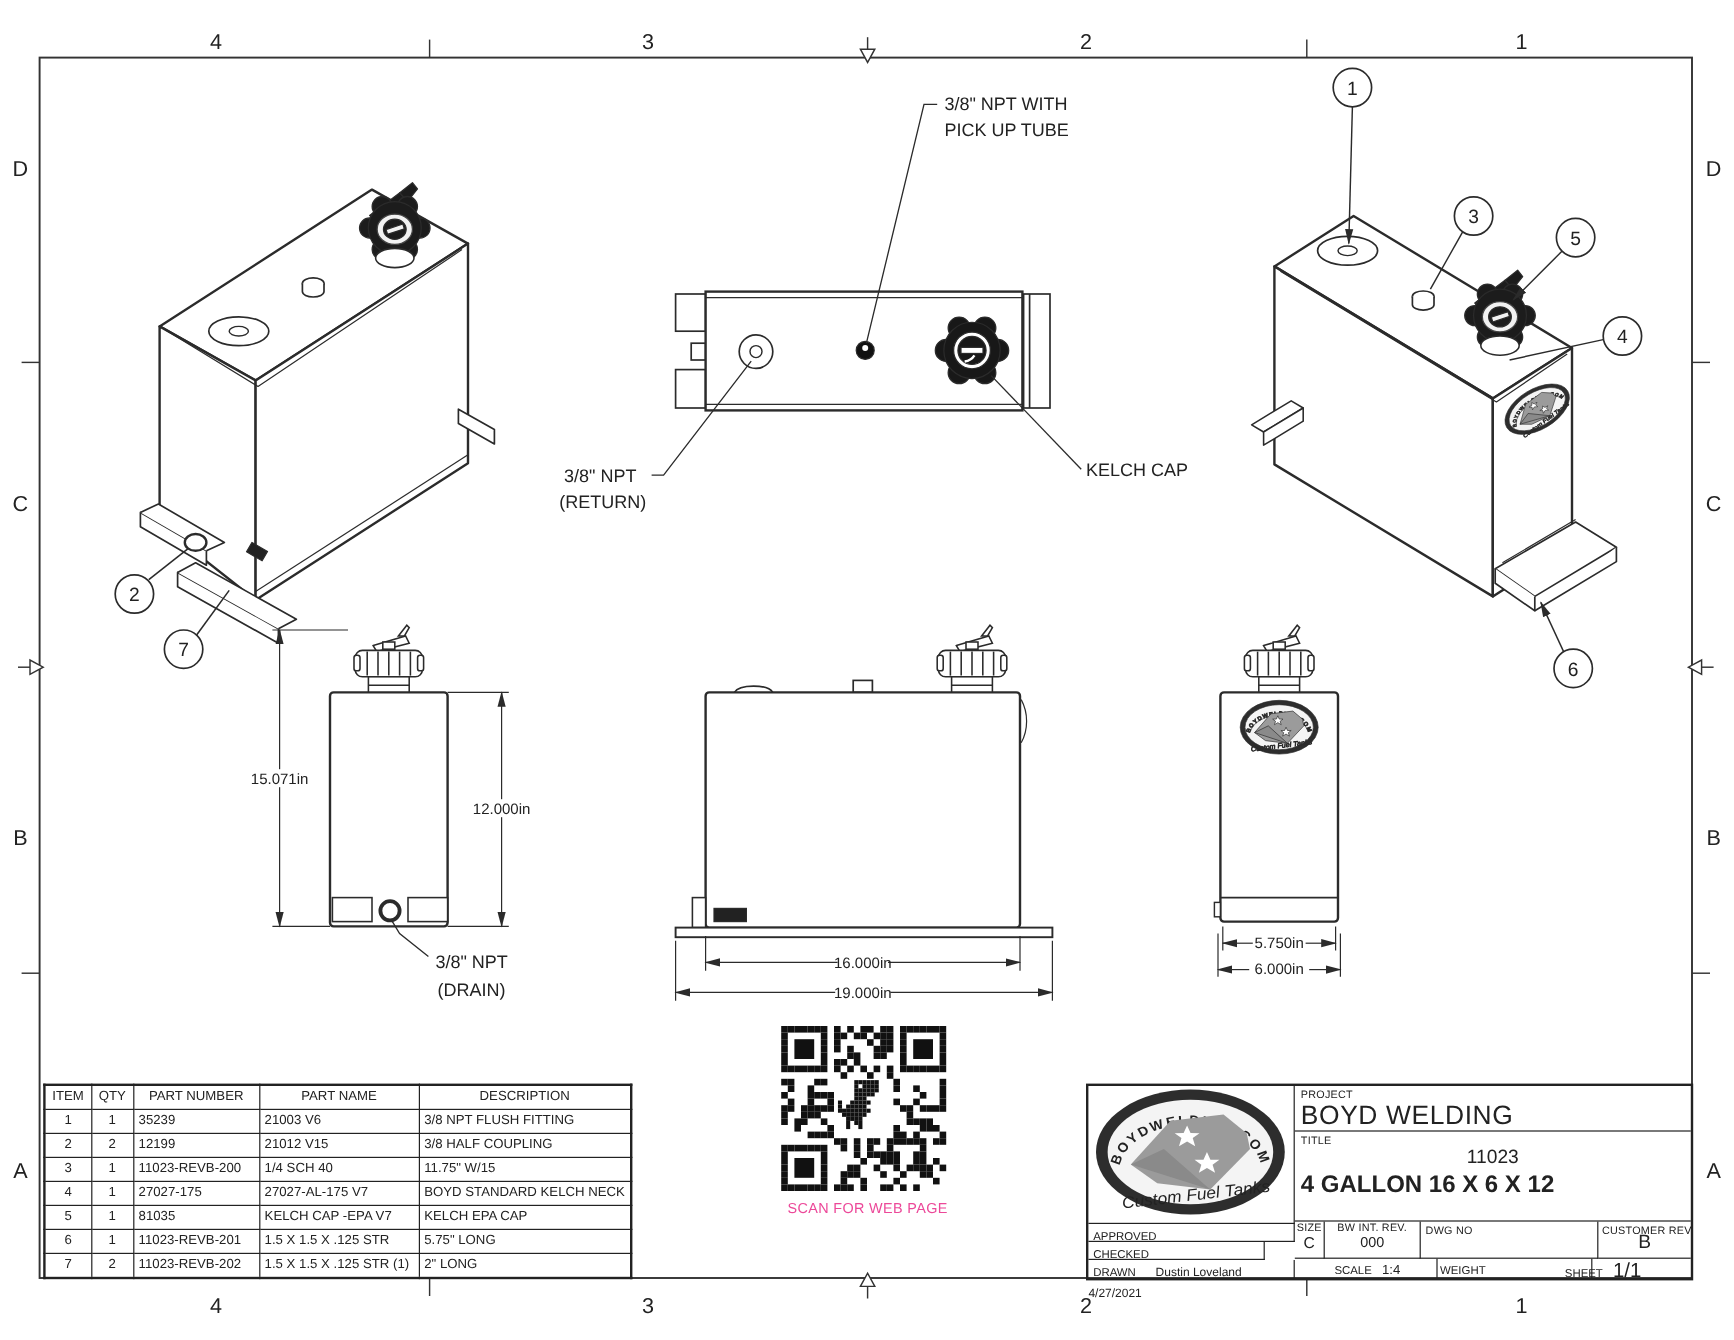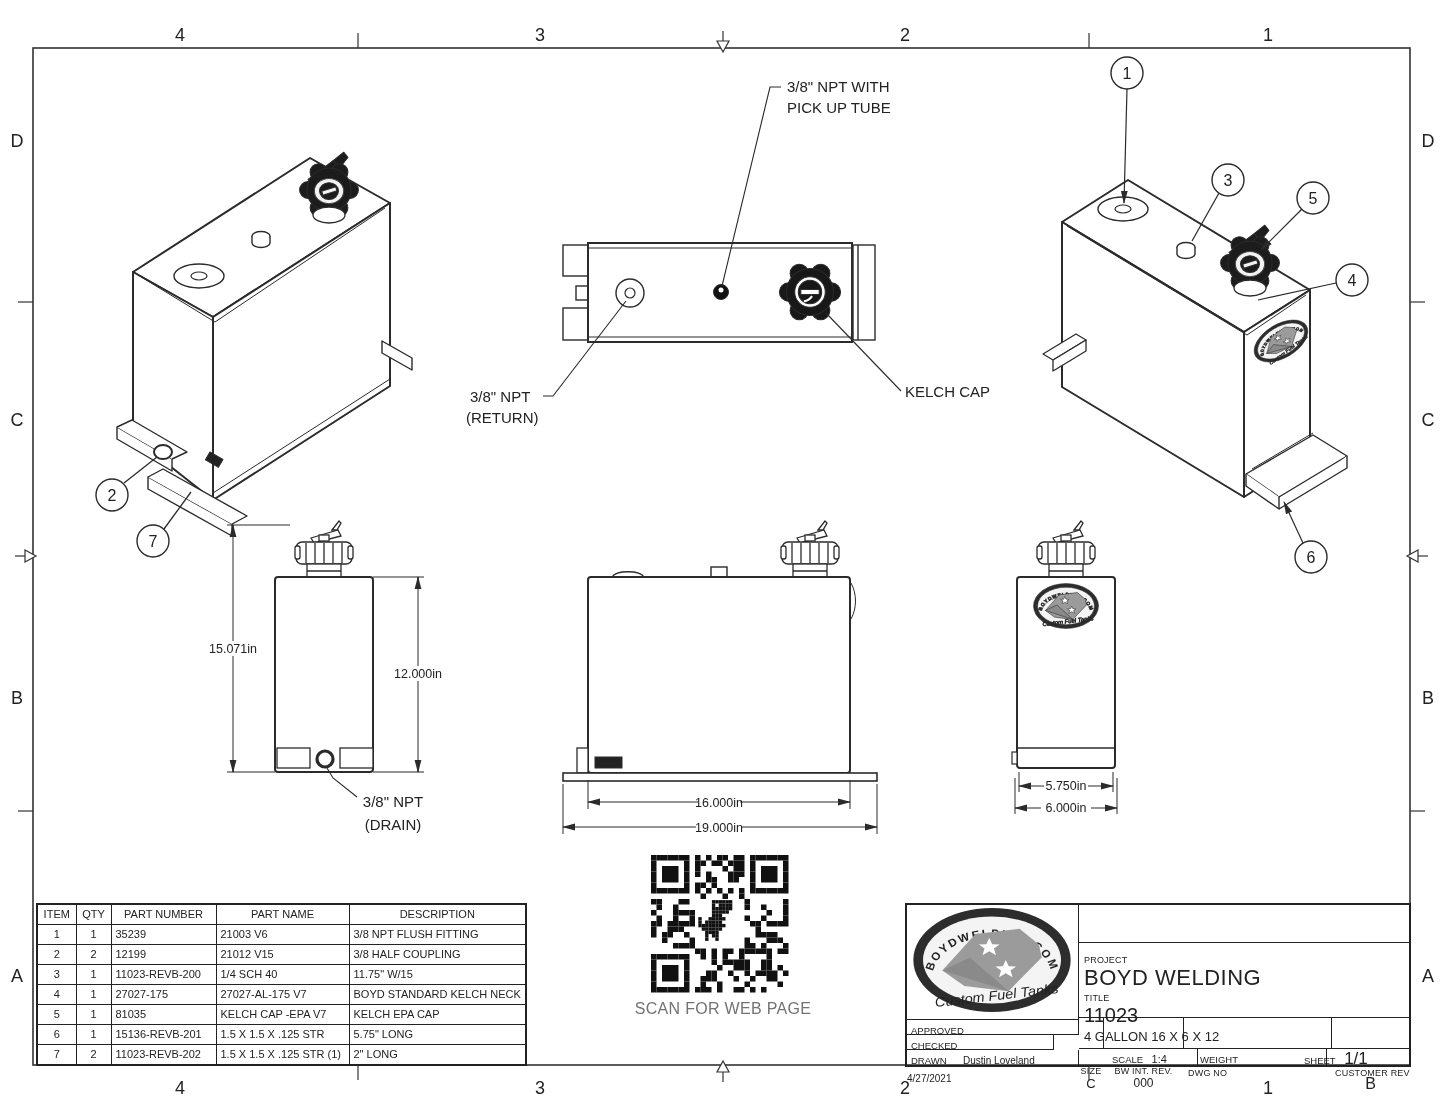--- a/index.html
+++ b/index.html
@@ -19,24 +19,24 @@
          font-weight:normal;height:18px;line-height:17px;}
   #parts .cap{ text-align:center;height:19px;}
   #parts .hd{ text-align:center;}
   #parts .c{ text-align:center;}
   #parts{border:2px solid #222;}
 
   
   #tblock{position:absolute;left:905px;top:903px;width:506px;height:164px;
           border:2px solid #222;box-sizing:border-box;}
   #tblock .cell{position:absolute;box-sizing:border-box;border-color:#222;}
-  .lbl{font-size:9px;letter-spacing:.2px;margin-top:48px;}
+  .lbl{font-size:9px;letter-spacing:.2px;}
   .lbl2{font-size:9.5px;}
   #scan-caption{position:absolute;left:573px;top:1000px;width:300px;text-align:center;
-          font-size:16px;letter-spacing:.3px;color:#737373;}
+          font-size:12px;letter-spacing:.3px;color:#ec4899;}
 </style>
 </head>
 <body>
 
 <div id="sheet">
 
 <svg id="lineart" width="1445" height="1117" viewBox="0 0 1445 1117">
   <defs>
     <marker id="da" markerWidth="13" markerHeight="8" refX="12" refY="4" orient="auto" markerUnits="userSpaceOnUse">
       <path d="M13,4 L0,0.6 L0,7.4 Z" fill="#2b2b2b"></path>
@@ -704,21 +704,21 @@
   <tr>
     <td class="c">5</td>
     <td class="c">1</td>
     <td>81035</td>
     <td>KELCH CAP -EPA V7</td>
     <td>KELCH EPA CAP</td>
   </tr>
   <tr>
     <td class="c">6</td>
     <td class="c">1</td>
-    <td>15136-REVB-201</td>
+    <td>11023-REVB-201</td>
     <td>1.5 X 1.5 X .125 STR</td>
     <td>5.75" LONG</td>
   </tr>
   <tr>
     <td class="c">7</td>
     <td class="c">2</td>
     <td>11023-REVB-202</td>
     <td>1.5 X 1.5 X .125 STR (1)</td>
     <td>2" LONG</td>
   </tr>
@@ -741,22 +741,22 @@
     <span class="lbl2" style="padding:1px 4px;">DRAWN</span>
     <span style="font-size:10px;padding-left:8px;">Dustin Loveland 4/27/2021</span>
   </div>
 
   <div class="cell" style="left:172px;top:0;width:330px;height:38px;border-bottom:1px solid;">
     <div class="lbl" style="padding:2px 5px 0;">PROJECT</div>
     <div style="font-size:22px;padding:0 5px;letter-spacing:.5px;">BOYD WELDING</div>
   </div>
   <div class="cell" style="left:172px;top:38px;width:330px;height:75px;border-bottom:1px solid;">
     <div class="lbl" style="padding:2px 5px 0;">TITLE</div>
-    <div style="font-size:20px;padding:1px 5px 0;">11023</div>
-    <div style="font-size:13px;padding:2px 5px 0;">4 GALLON 16 X 6 X 12</div>
+    <div style="font-size:16px;padding:1px 5px 0;text-align:center;">11023</div>
+    <div style="font-size:20px;padding:2px 5px 0;font-weight:bold;">4 GALLON 16 X 6 X 12</div>
   </div>
 
   <div class="cell" style="left:172px;top:113px;width:25px;height:31px;border-right:1px solid;border-bottom:1px solid;text-align:center;">
     <div class="lbl">SIZE</div>
     <div style="font-size:13px;">C</div>
   </div>
   <div class="cell" style="left:197px;top:113px;width:80px;height:31px;border-right:1px solid;border-bottom:1px solid;text-align:center;">
     <div class="lbl">BW  INT. REV.</div>
     <div style="font-size:12px;">000</div>
   </div>

